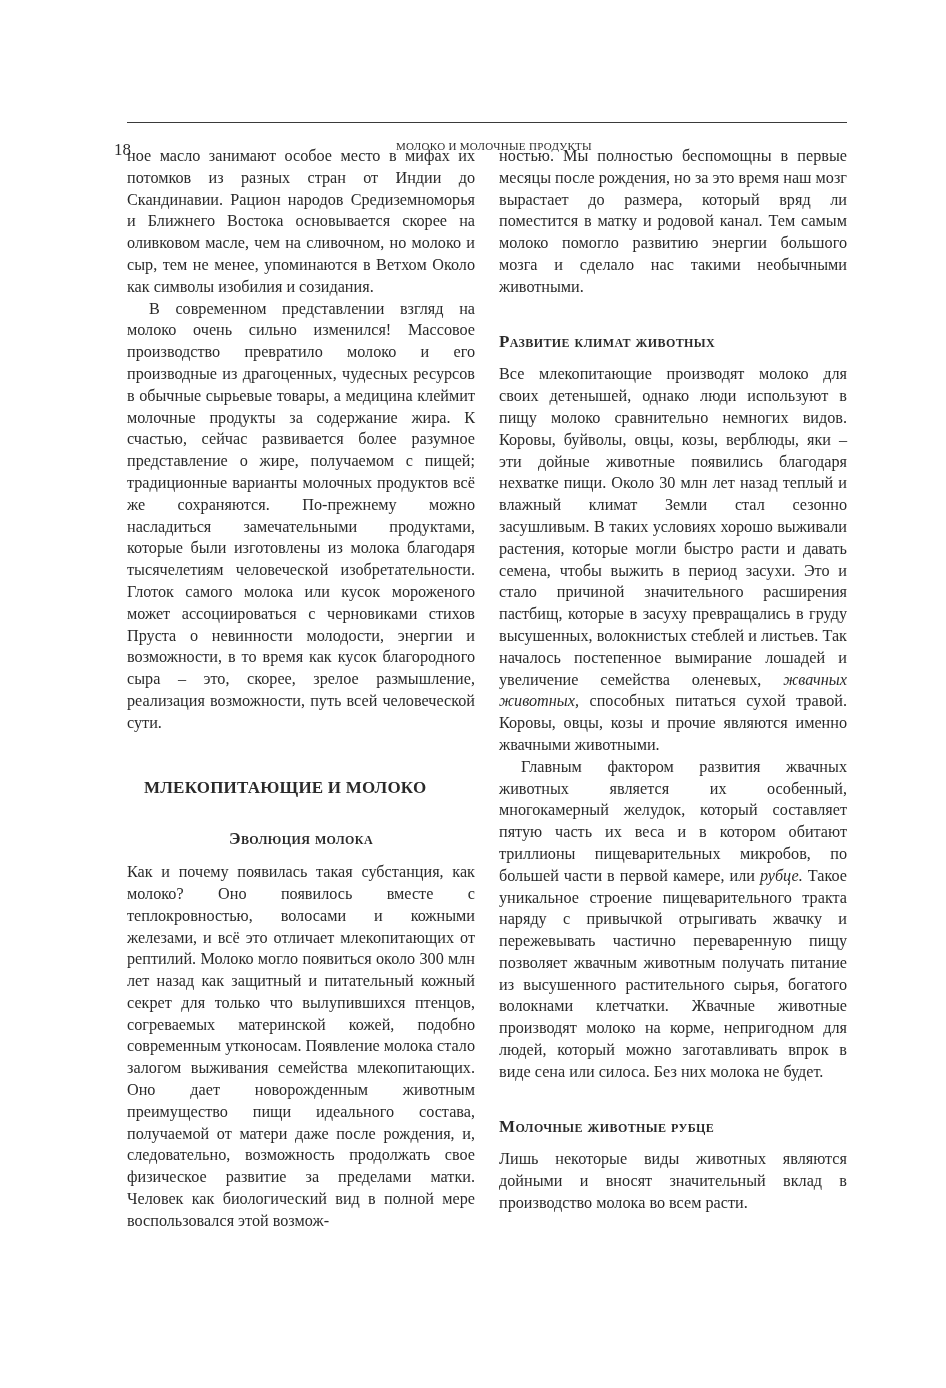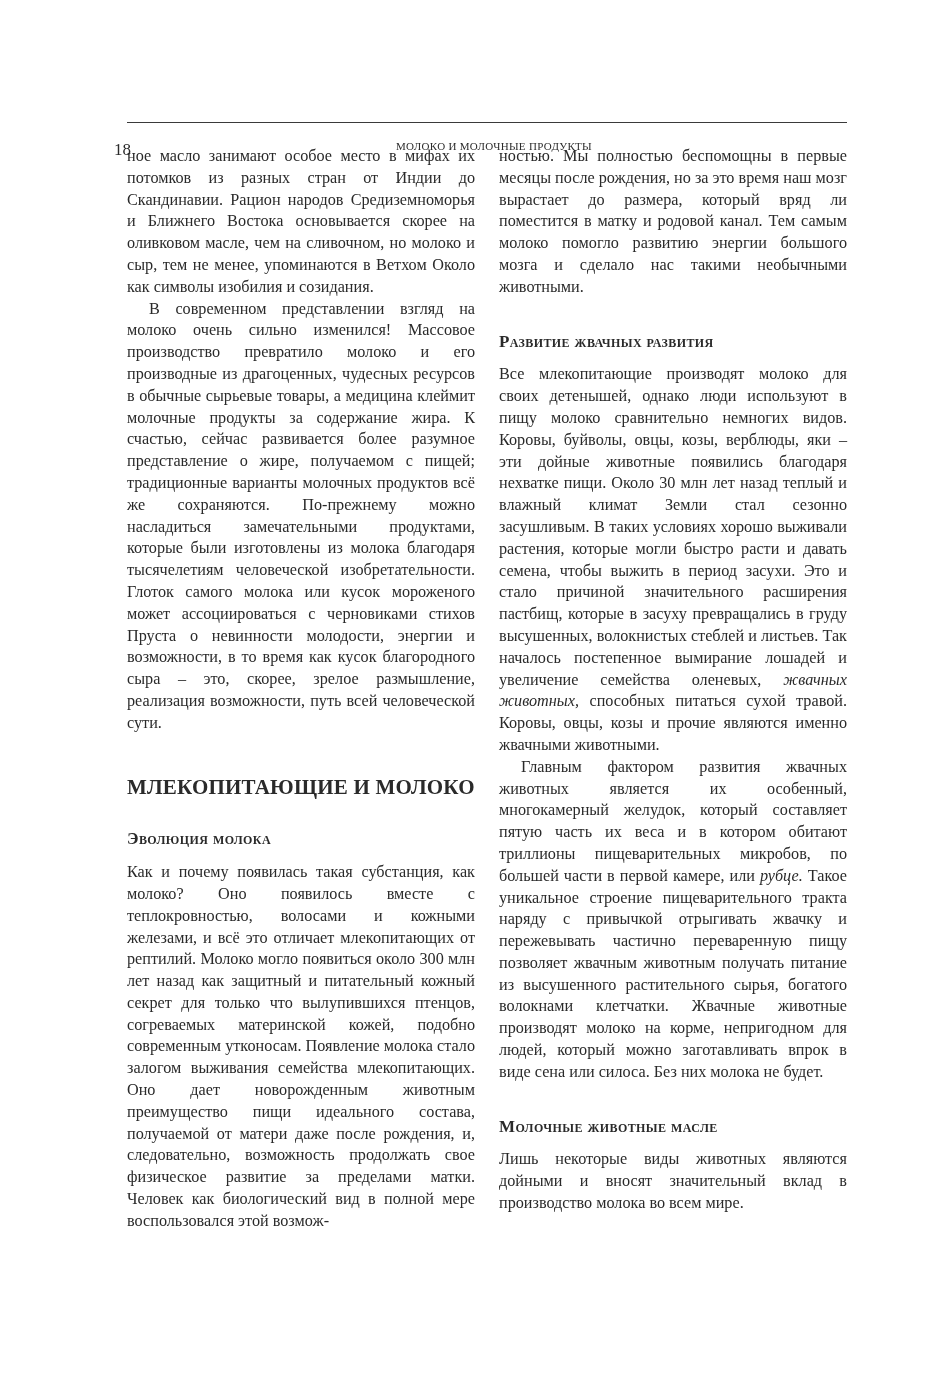--- a/index.html
+++ b/index.html
@@ -9,41 +9,41 @@
   }
   .header { position:absolute; left:114px; top:96px; width:720px; height:26px;margin-top:44px; }
   .page-num { position:absolute; left:0; top:0; font-family:"Liberation Serif", serif; font-size:17px; color:#2b2b2b; }
   .running-title { position:absolute; left:0; right:0; top:0; text-align:center; font-family:"Liberation Serif", serif; font-size:11px; letter-spacing:0.3px; color:#2b2b2b; padding-left:40px; }
   .rule { position:absolute; left:127px; top:122px; width:720px; height:1px; background:#3a3a3a; }
   .col { position:absolute; top:146px; width:348px; font-family:"Liberation Serif", serif; font-size:16.2px; line-height:21.8px; color:#2a2a2a; }
   .col-left { left:127px; }
   .col-right { left:499px; }
   .col p { margin:0; text-align:justify; hyphens:none; }
   .col p.indent { text-indent:22px; }
-  .h1 { font-family:"Liberation Serif", serif; font-size:21px; letter-spacing:0.2px; color:#2a2a2a; margin:0; }
+  .h1 { font-family:"Liberation Serif", serif; font-size:17px; letter-spacing:0.2px; color:#2a2a2a; margin:17px; }
   .h2 { font-family:"Liberation Serif", serif; font-size:17px; font-variant:small-caps; letter-spacing:0.4px; color:#2a2a2a; margin:0; }
   em { font-style:italic; }
 </style>
 </head>
 <body>
 
 <div class="header">
   <span class="page-num">18</span>
   <span class="running-title">МОЛОКО И МОЛОЧНЫЕ ПРОДУКТЫ</span>
 </div>
 <div class="rule"></div>
 
 <div class="col col-left">
   <p>ное масло занимают особое место в мифах их потомков из разных стран от Индии до Скандинавии. Рацион народов Средиземноморья и Ближнего Востока основывается скорее на оливковом масле, чем на сливочном, но молоко и сыр, тем не менее, упоминаются в Ветхом Около как символы изобилия и созидания.</p>
   <p class="indent">В современном представлении взгляд на молоко очень сильно изменился! Массовое производство превратило молоко и его производные из драгоценных, чудесных ресурсов в обычные сырьевые товары, а медицина клеймит молочные продукты за содержание жира. К счастью, сейчас развивается более разумное представление о жире, получаемом с пищей; традиционные варианты молочных продуктов всё же сохраняются. По-прежнему можно насладиться замечательными продуктами, которые были изготовлены из молока благодаря тысячелетиям человеческой изобретательности. Глоток самого молока или кусок мороженого может ассоциироваться с черновиками стихов Пруста о невинности молодости, энергии и возможности, в то время как кусок благородного сыра – это, скорее, зрелое размышление, реализация возможности, путь всей человеческой сути.</p>
   <h1 class="h1" style="margin-top:42px;">МЛЕКОПИТАЮЩИЕ И МОЛОКО</h1>
-  <h2 class="h2" style="margin-top:30px; margin-bottom:12px;">Эволюция молока</h2>
+  <h2 class="h2" style="margin-top:30px; margin-bottom:12px;text-align:center;">Эволюция молока</h2>
   <p>Как и почему появилась такая субстанция, как молоко? Оно появилось вместе с теплокровностью, волосами и кожными железами, и всё это отличает млекопитающих от рептилий. Молоко могло появиться около 300 млн лет назад как защитный и питательный кожный секрет для только что вылупившихся птенцов, согреваемых материнской кожей, подобно современным утконосам. Появление молока стало залогом выживания семейства млекопитающих. Оно дает новорожденным животным преимущество пищи идеального состава, получаемой от матери даже после рождения, и, следовательно, возможность продолжать свое физическое развитие за пределами матки. Человек как биологический вид в полной мере воспользовался этой возмож-</p>
 </div>
 
 <div class="col col-right">
   <p>ностью. Мы полностью беспомощны в первые месяцы после рождения, но за это время наш мозг вырастает до размера, который вряд ли поместится в матку и родовой канал. Тем самым молоко помогло развитию энергии большого мозга и сделало нас такими необычными животными.</p>
-  <h2 class="h2" style="margin-top:32px; margin-bottom:12px;">Развитие жвачных развития</h2>
+  <h2 class="h2" style="margin-top:32px; margin-bottom:12px;">Развитие климат животных</h2>
   <p><span>Все млекопитающие производят молоко для своих детенышей, однако люди используют в пищу молоко сравнительно немногих видов. Коровы, буйволы, овцы, козы, верблюды, яки – эти дойные животные появились благодаря нехватке пищи. Около 30 млн лет назад теплый и влажный климат Земли стал сезонно засушливым. В таких условиях хорошо выживали растения, которые могли быстро расти и давать семена, чтобы выжить в период засухи. Это и стало причиной значительного расширения пастбищ, которые в засуху превращались в груду высушенных, волокнистых стеблей и листьев. Так началось постепенное вымирание лошадей и увеличение семейства оленевых, </span><em>жвачных животных,</em><span> способных питаться сухой травой. Коровы, овцы, козы и прочие являются именно жвачными животными.</span></p>
   <p class="indent"><span>Главным фактором развития жвачных животных является их особенный, многокамерный желудок, который составляет пятую часть их веса и в котором обитают триллионы пищеварительных микробов, по большей части в первой камере, или </span><em>рубце.</em><span> Такое уникальное строение пищеварительного тракта наряду с привычкой отрыгивать жвачку и пережевывать частично переваренную пищу позволяет жвачным животным получать питание из высушенного растительного сырья, богатого волокнами клетчатки. Жвачные животные производят молоко на корме, непригодном для людей, который можно заготавливать впрок в виде сена или силоса. Без них молока не будет.</span></p>
-  <h2 class="h2" style="margin-top:32px; margin-bottom:12px;">Молочные животные масле</h2>
-  <p>Лишь некоторые виды животных являются дойными и вносят значительный вклад в производство молока во всем мире.</p>
+  <h2 class="h2" style="margin-top:32px; margin-bottom:12px;">Молочные животные рубце</h2>
+  <p>Лишь некоторые виды животных являются дойными и вносят значительный вклад в производство молока во всем расти.</p>
 </div>
 
 </body></html>

